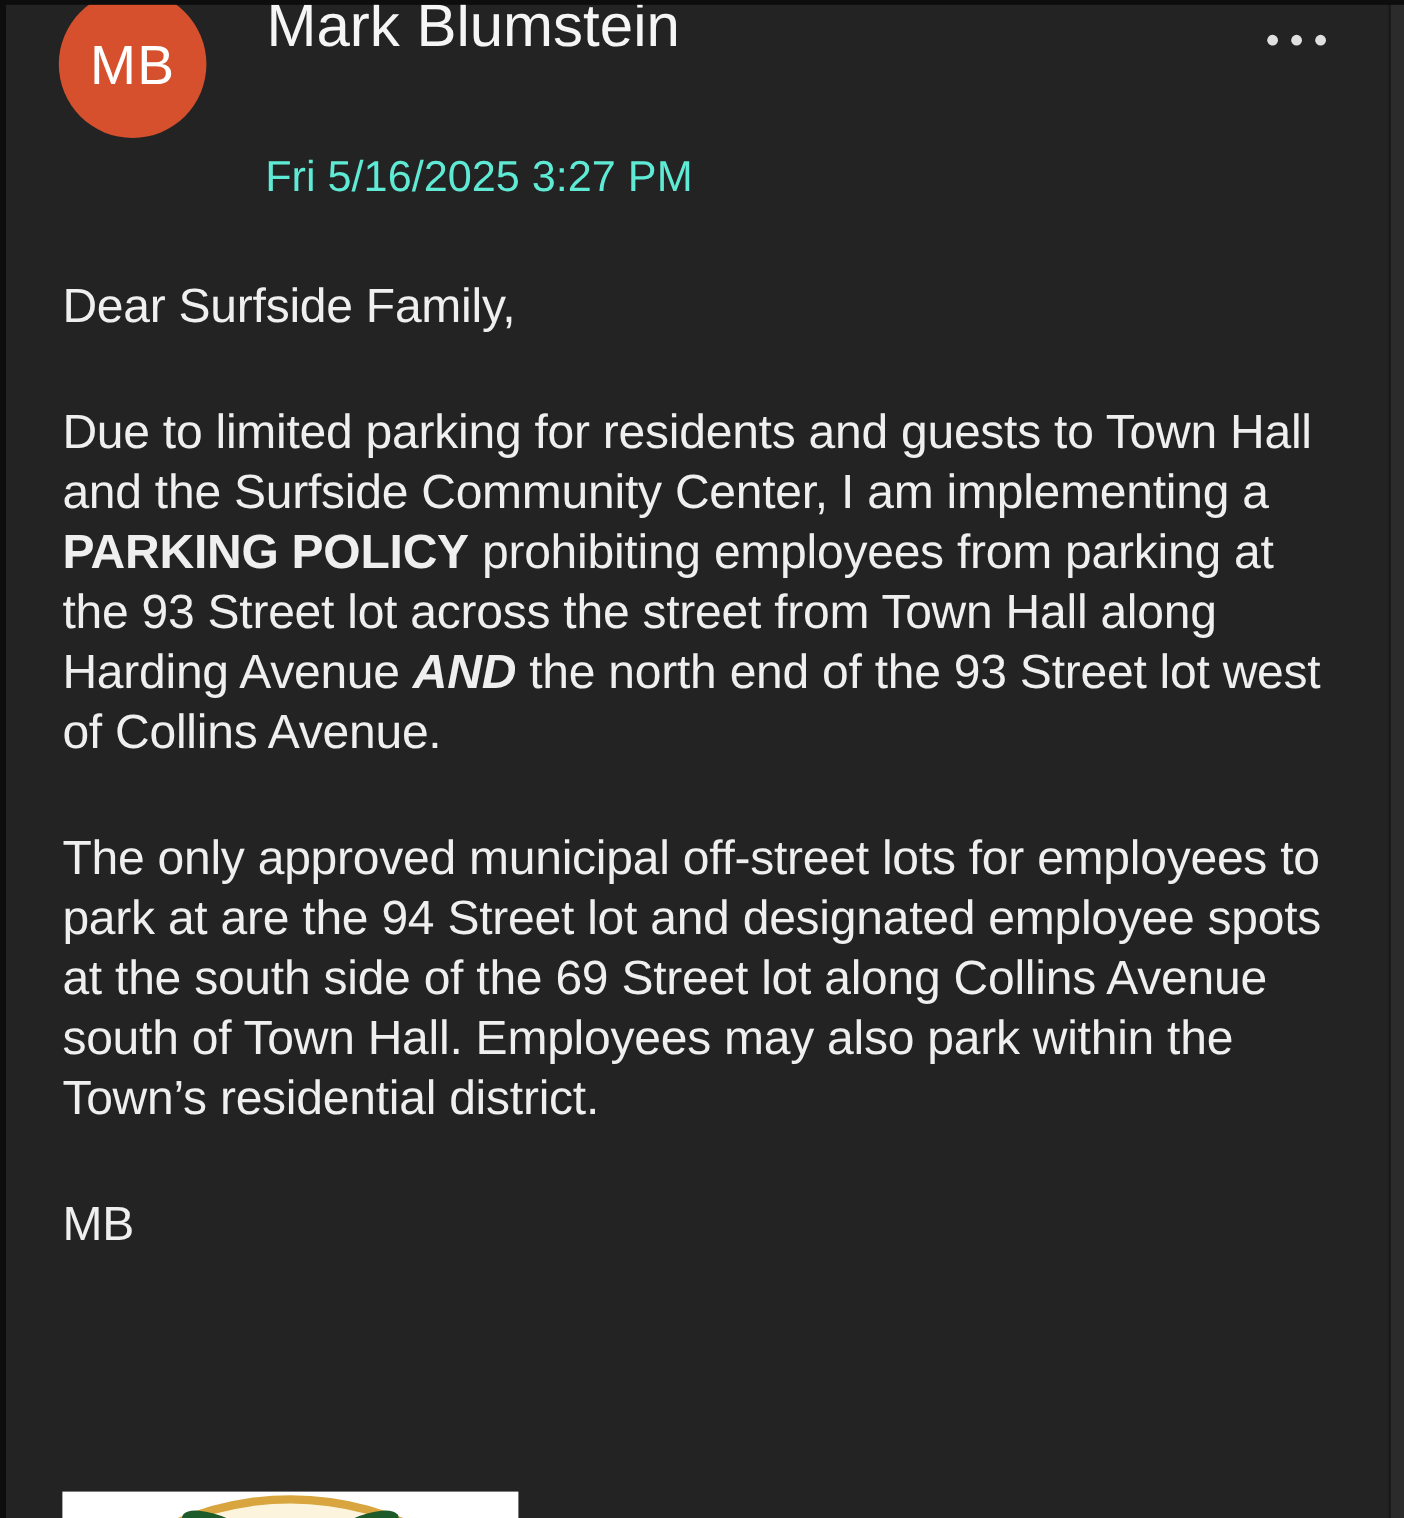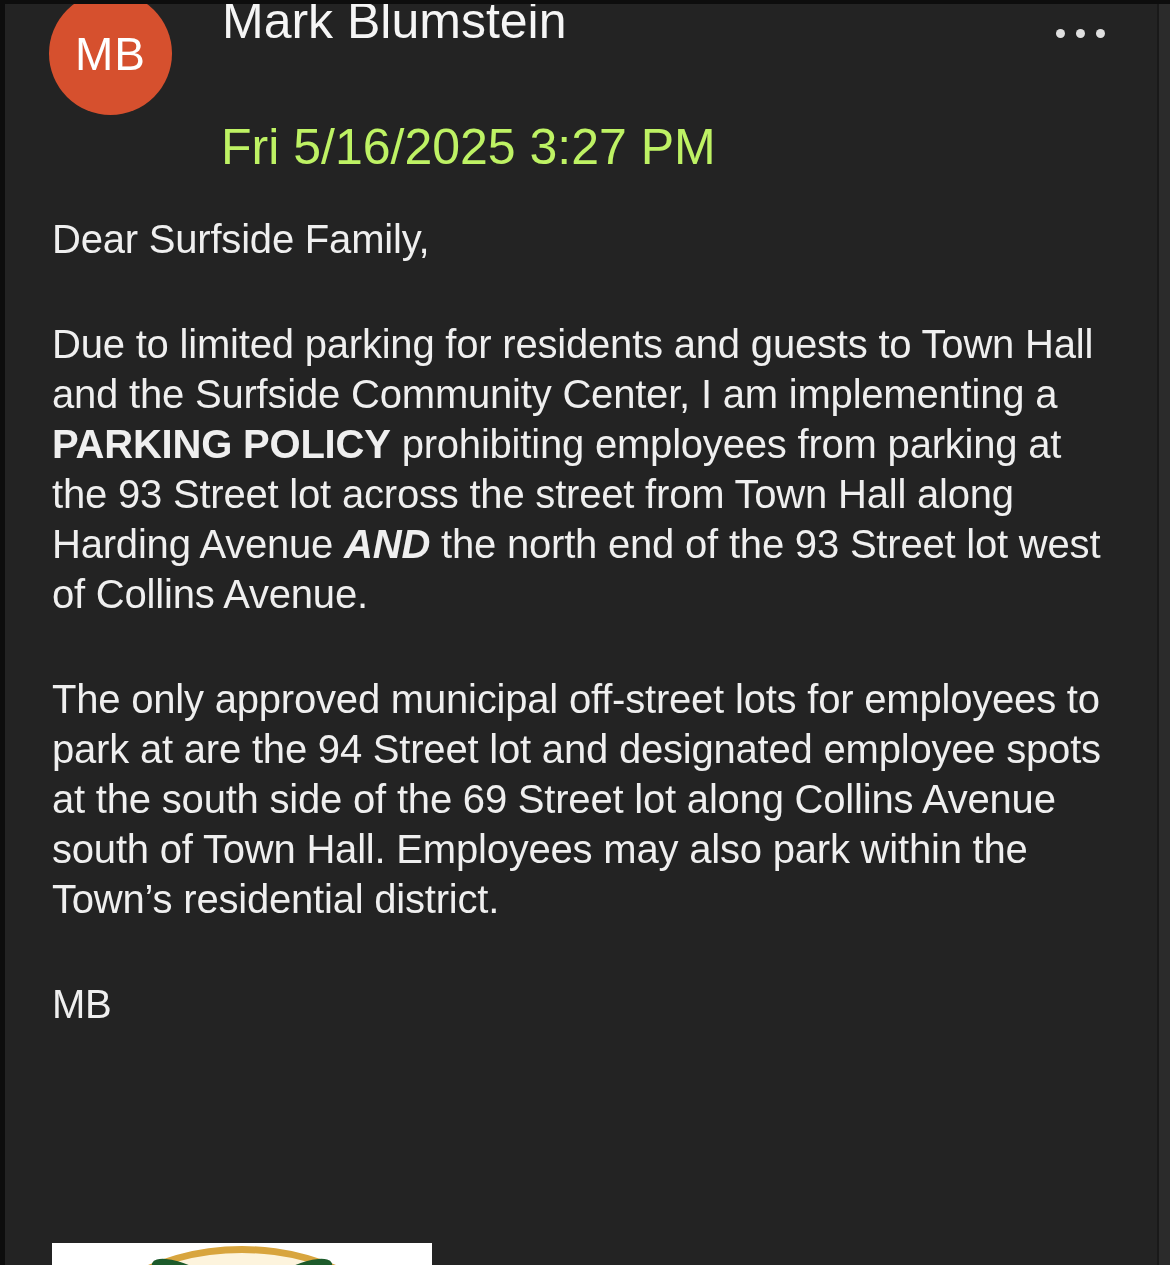--- a/index.html
+++ b/index.html
@@ -11,28 +11,28 @@
   .edge-left{position:absolute;top:0;left:0;bottom:0;width:5px;background:#0d0d0d;z-index:5;}
   .scroll-track{position:absolute;top:0;right:0;bottom:0;width:11px;background:#2b2b2b;border-left:2px solid #191919;z-index:4;}
 
   .avatar{
     position:absolute;left:49px;top:-8px;width:123px;height:123px;border-radius:50%;
     display:flex;align-items:center;justify-content:center;
     color:#ffffff;font-size:46px;font-weight:400;letter-spacing:1px;
   }
   .sender{position:absolute;left:222px;top:-8px;font-size:50px;line-height:58px;font-weight:500;color:#f5f5f5;white-space:nowrap;}
   .to-line{position:absolute;left:222px;top:58px;font-size:46px;line-height:54px;font-weight:400;color:#cbcbcb;white-space:nowrap;}
-  .date-line{position:absolute;left:221px;top:122px;font-size:50px;line-height:50px;font-weight:400;color:#bef264;white-space:nowrap;}
+  .date-line{position:absolute;left:221px;top:122px;font-size:36px;line-height:50px;font-weight:400;color:#5eead4;white-space:nowrap;}
 
   .more{position:absolute;left:1052px;top:25px;display:flex;gap:11px;cursor:pointer;padding:4px;}
   .more span{width:9px;height:9px;border-radius:50%;background:#e0e0e0;display:block;}
 
   .email-body{position:absolute;left:52px;top:214px;width:1072px;}
   .email-body p{
-    margin:0 0 55px 0;font-size:40px;line-height:50px;letter-spacing:-0.2px;
+    margin:16px 0 55px 0;font-size:40px;line-height:50px;letter-spacing:-0.2px;
     color:#efefef;font-weight:400;
   }
   .email-body p:last-child{margin-bottom:0;}
 
   .sig-image{position:absolute;left:52px;top:1243px;width:380px;height:40px;background:#ffffff;overflow:hidden;}
   .seal{position:absolute;left:50%;top:3px;transform:translateX(-50%);width:330px;height:220px;border-radius:50%;
         border:7px solid #d8a53e;background:#fdf4dd;}
   .leaf{position:absolute;width:74px;height:26px;border-radius:50%;background:#1d5b2b;top:12px;}
   .leaf.left{left:72px;transform:rotate(24deg);}
   .leaf.right{right:72px;transform:rotate(-24deg);}

